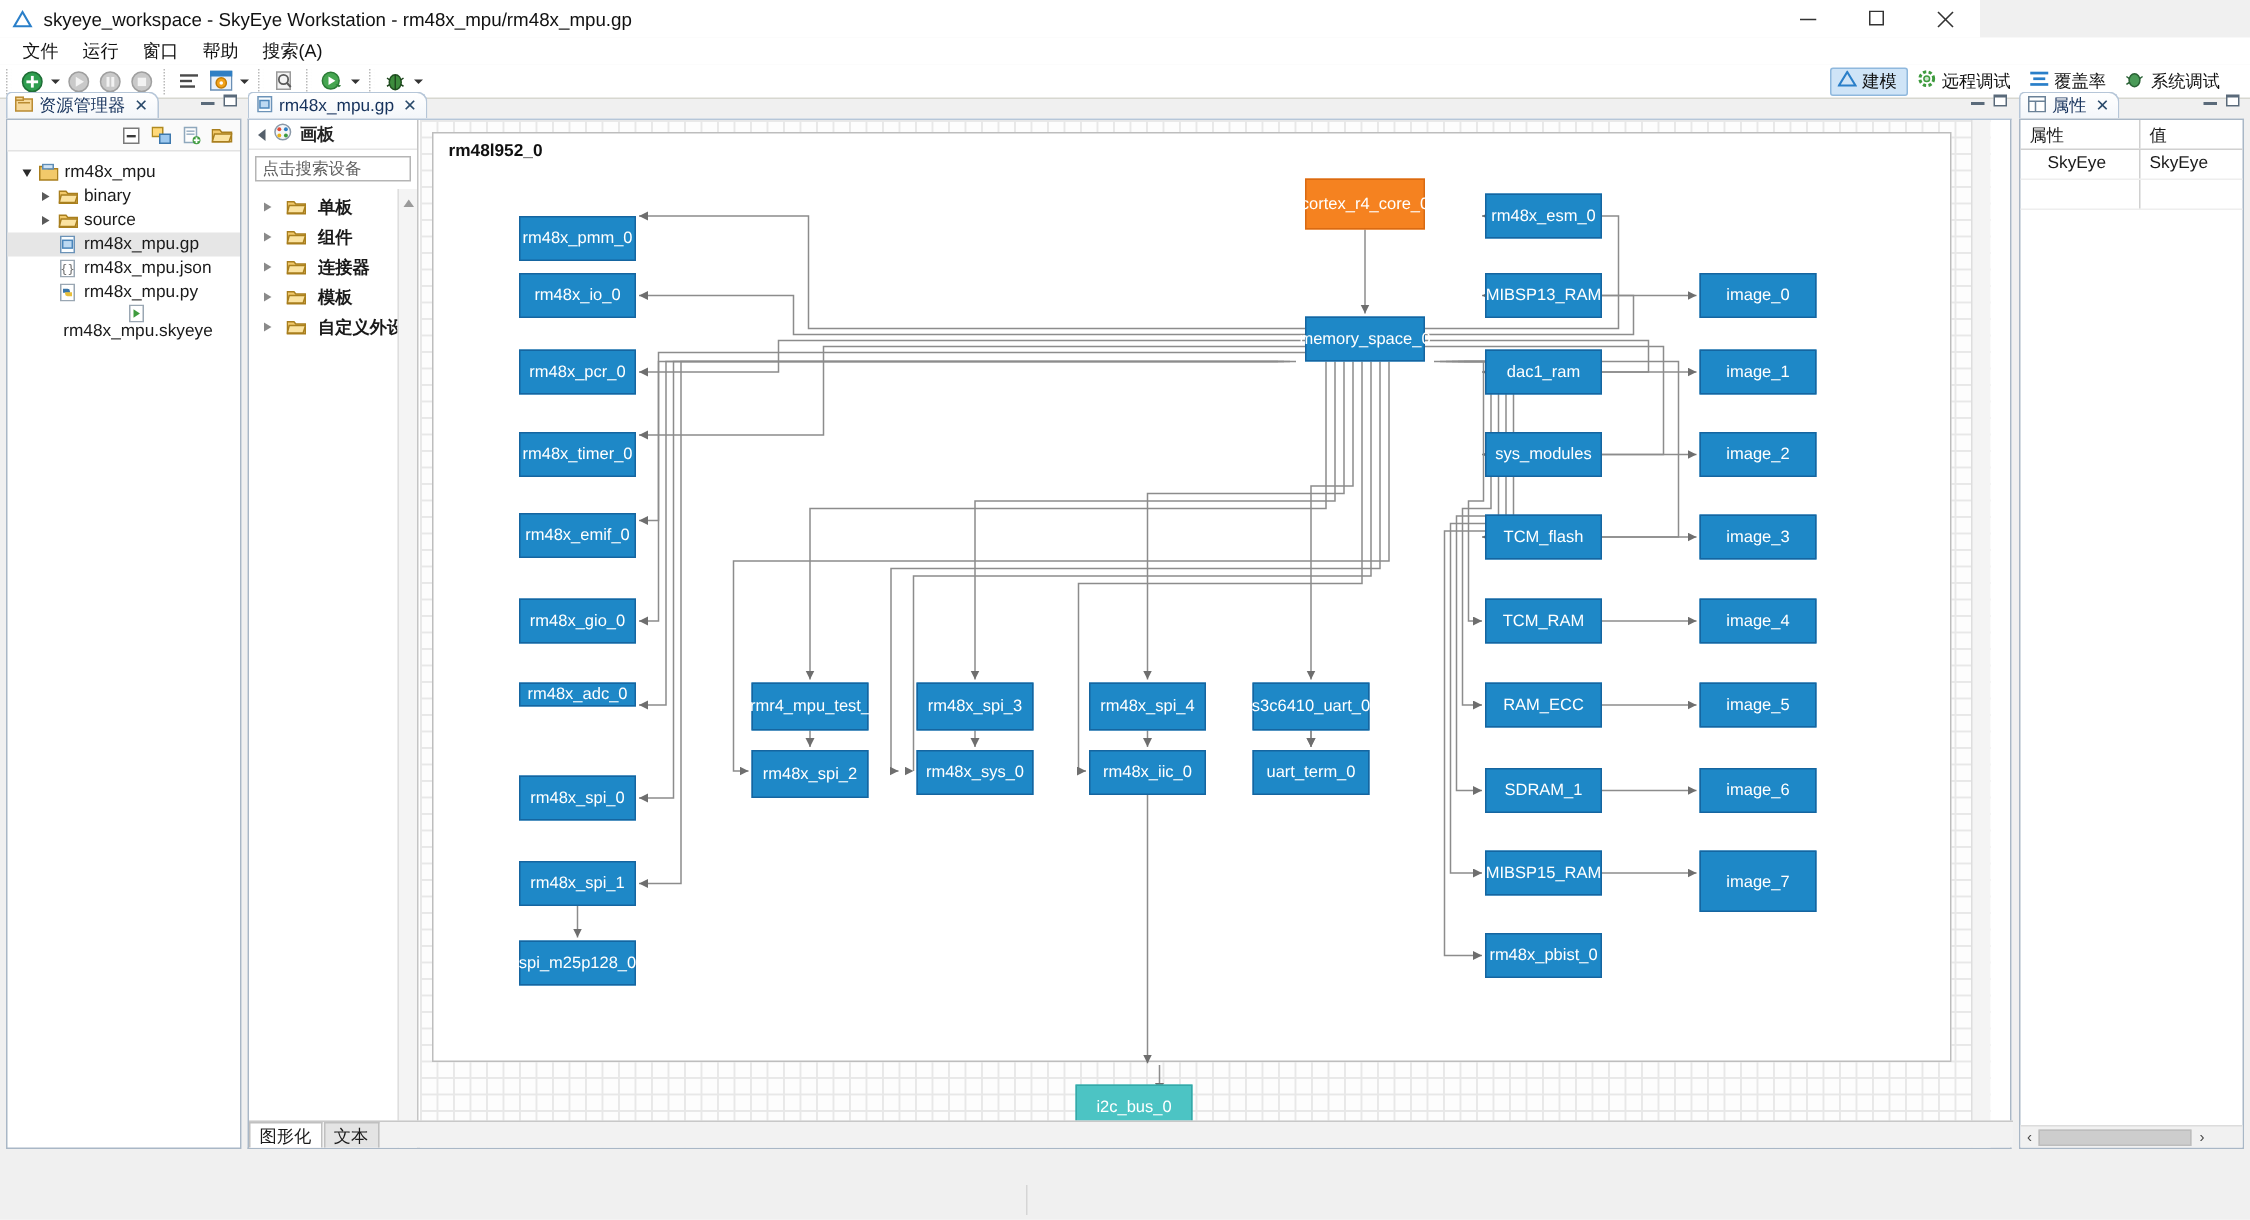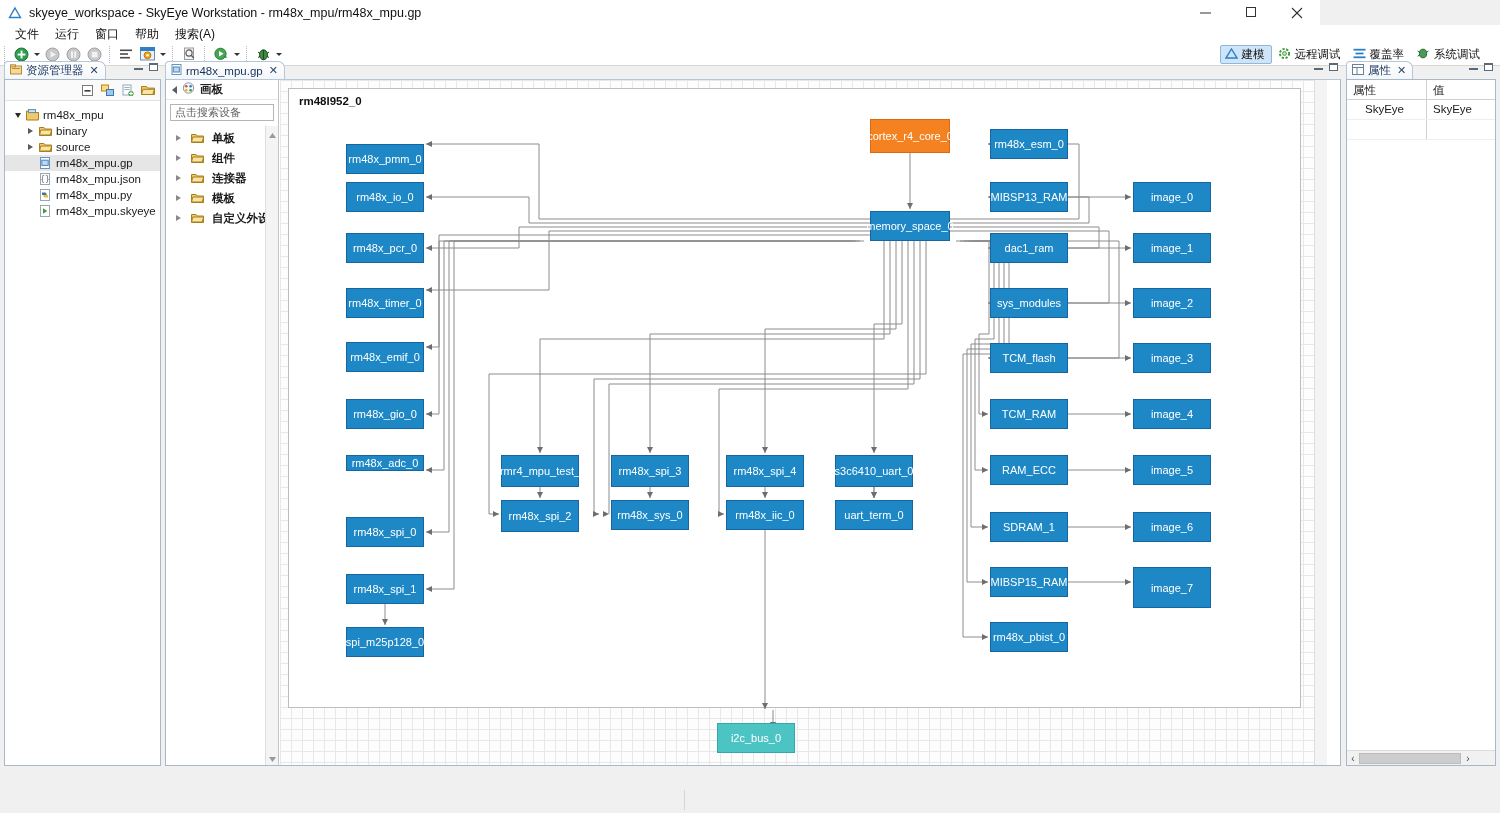--- a/index.html
+++ b/index.html
@@ -426,21 +426,21 @@
             <span class="tw"></span>
             <span class="ticon">
               <svg width="12" height="12">
                 <rect x="1.5" y="0.5" width="9" height="11" fill="#fff" stroke="#9aa7b3"></rect>
                 <path d="M3 3.5 h3 a1.6 1.6 0 0 1 1.6 1.6 v1 h-4.6 z" fill="#3a76a8"></path>
                 <path d="M9 8.5 h-3 a1.6 1.6 0 0 1 -1.6 -1.6 v-1 h4.6 z" fill="#e8bf3a"></path>
               </svg>
             </span>
             <span>rm48x_mpu.py</span>
           </div>
-          <div class="trow" style="padding-left: 19px;">
+          <div class="trow" style="padding-left: 19px; flex-direction: column;">
             <span class="tw"></span>
             <span class="ticon">
               <svg width="12" height="12">
                 <rect x="1.5" y="0.5" width="9" height="11" fill="#fff" stroke="#9aa7b3"></rect>
                 <path d="M4 3.2 L8.3 6 L4 8.8 Z" fill="#3e9b3e"></path>
               </svg>
             </span>
             <span>rm48x_mpu.skyeye</span>
           </div>
         </div>
@@ -750,20 +750,24 @@
           <path d="M493,630 L493,648" stroke="#8c8c8c" stroke-width="1" fill="none" marker-end="url(#ah2)"></path>
         </svg>
         <div id="ext-nodes">
             <div class="node teal" style="left: 437px; top: 643px; width: 78px; height: 30px;">
               <span>i2c_bus_0</span>
             </div>
           </div>
         <div class="cscroll-v"></div>
       </div>
 
+      <div class="ed-tabs">
+        <div class="ed-tab active">图形化</div>
+        <div class="ed-tab">文本</div>
+      </div>
     </div>
   </div>
 
   <div class="props">
     <div class="pr-head vtabbar">
       <div class="vtab">
         <span>
           <svg width="12" height="11">
               <rect x="0.5" y="0.5" width="11" height="10" fill="#fff" stroke="#6a8197"></rect>
               <line x1="0.5" y1="3.5" x2="11.5" y2="3.5" stroke="#6a8197"></line>

